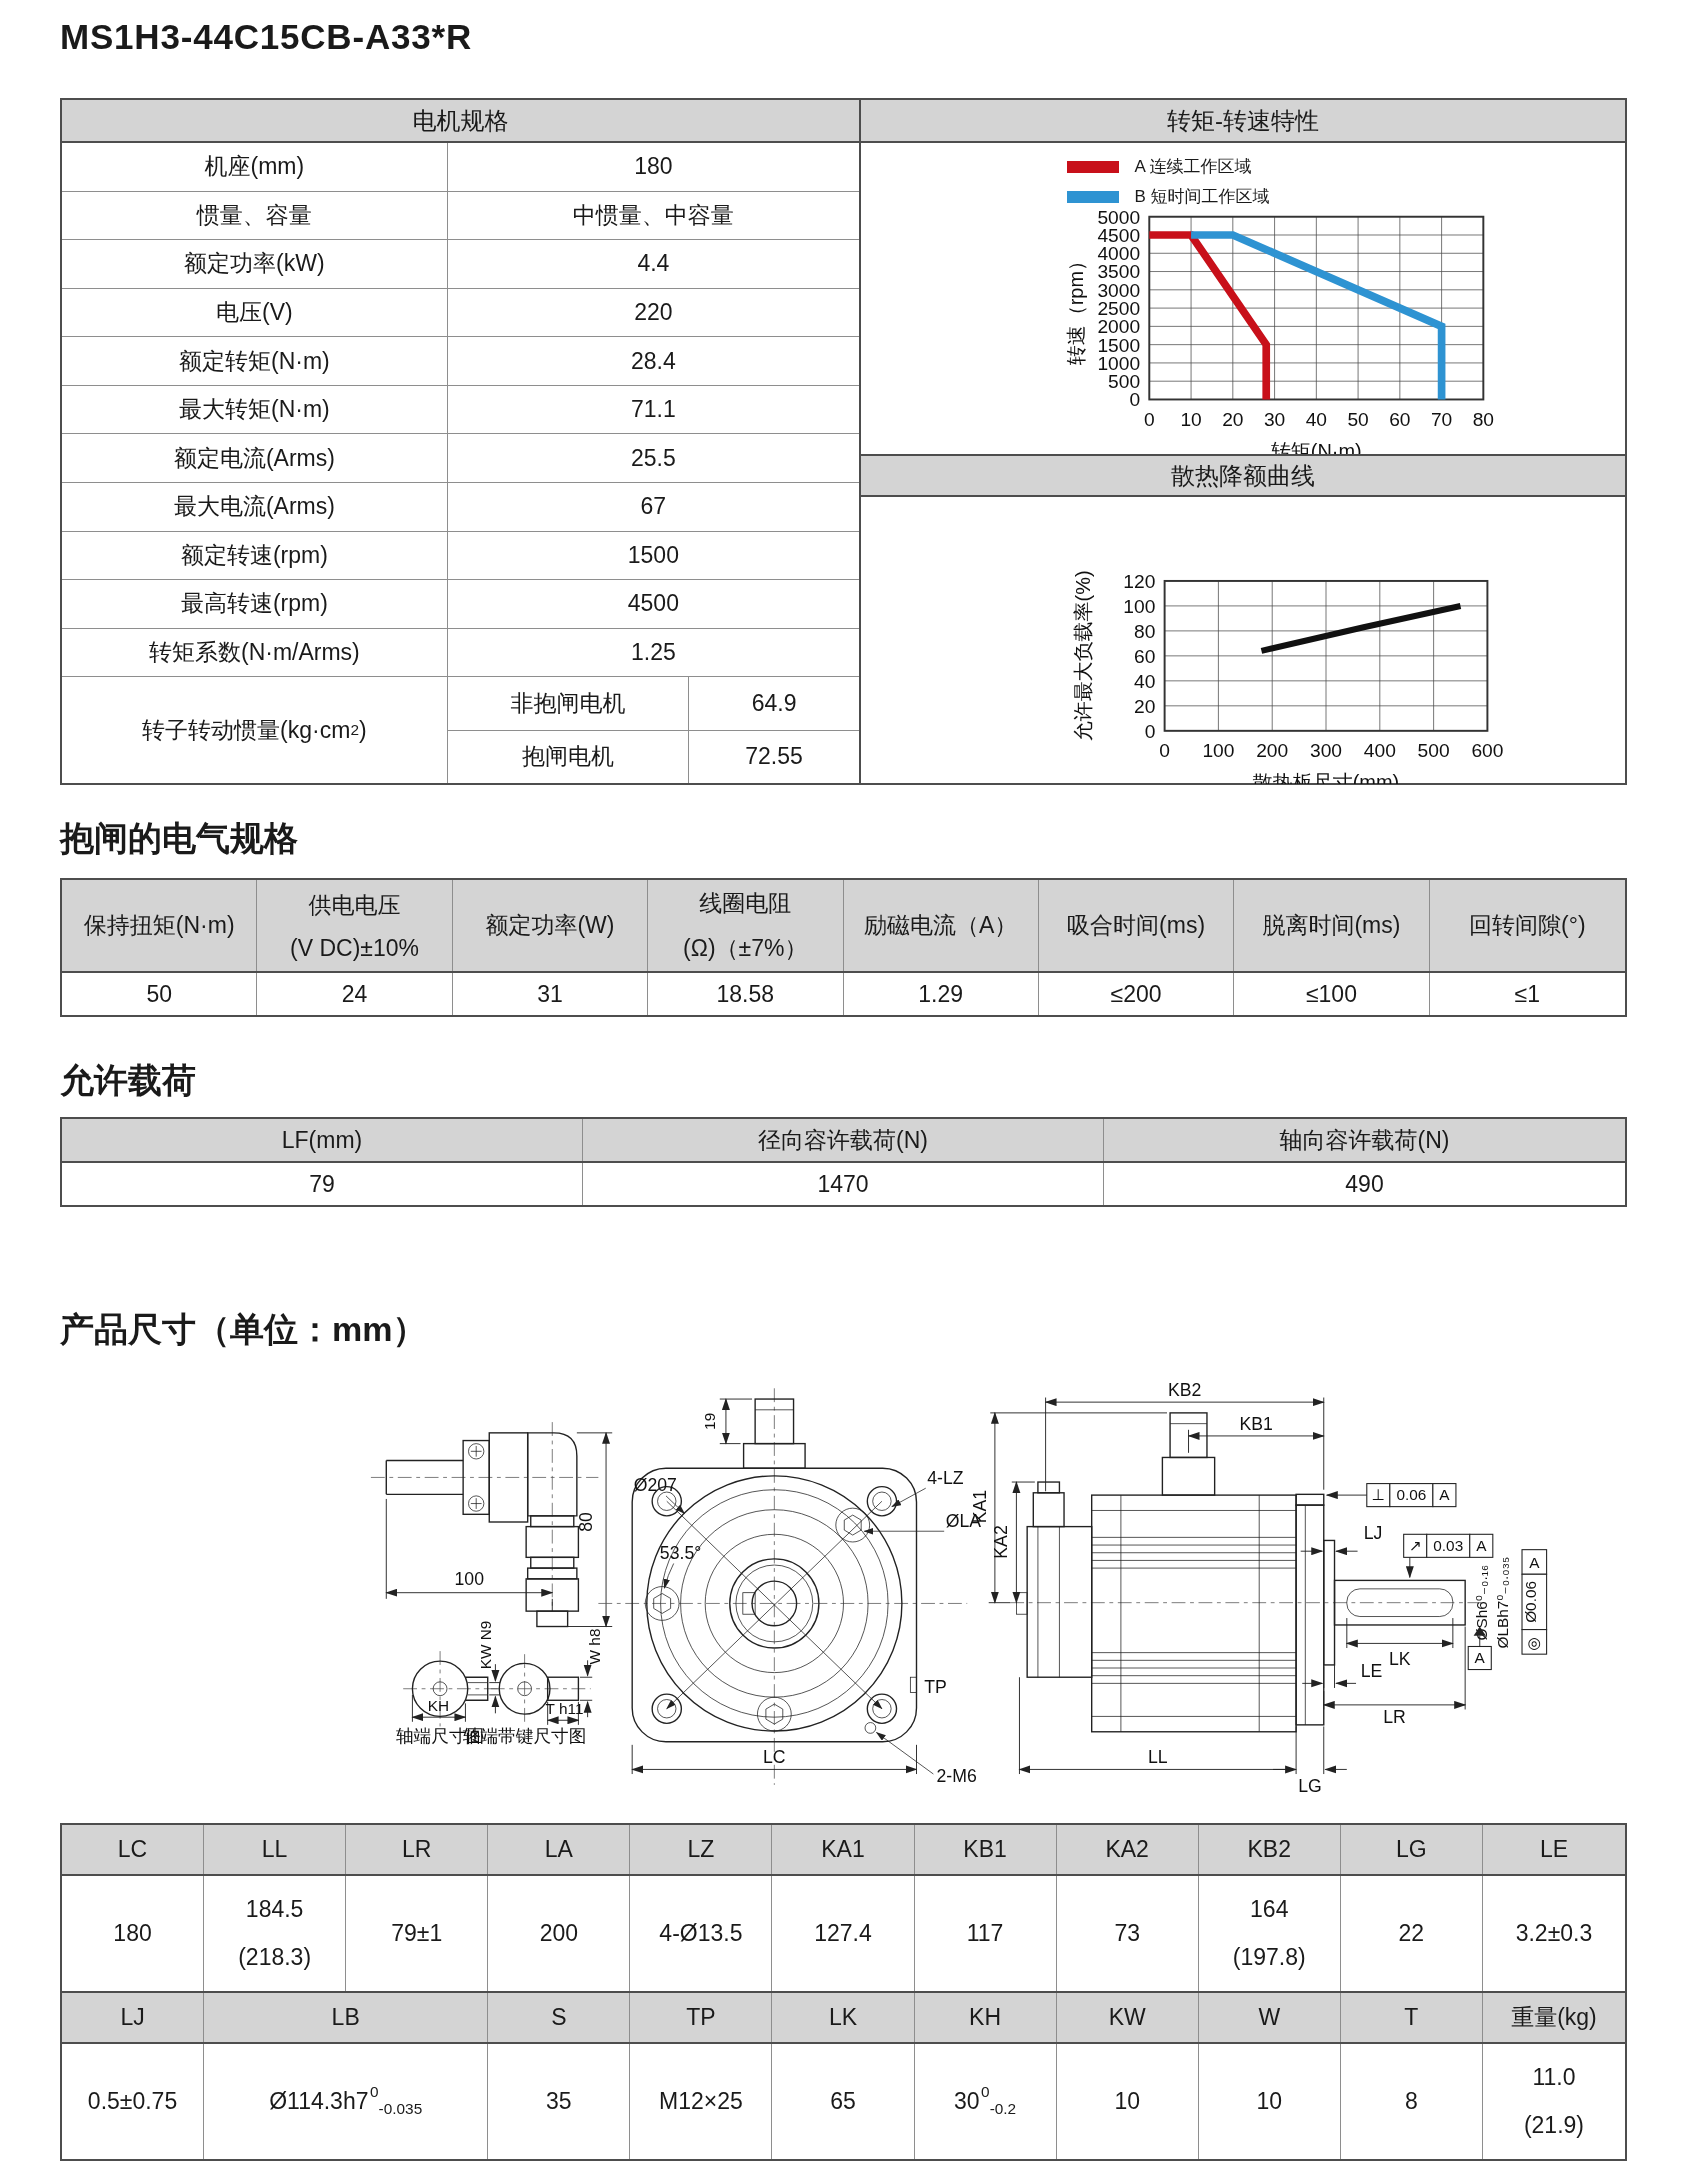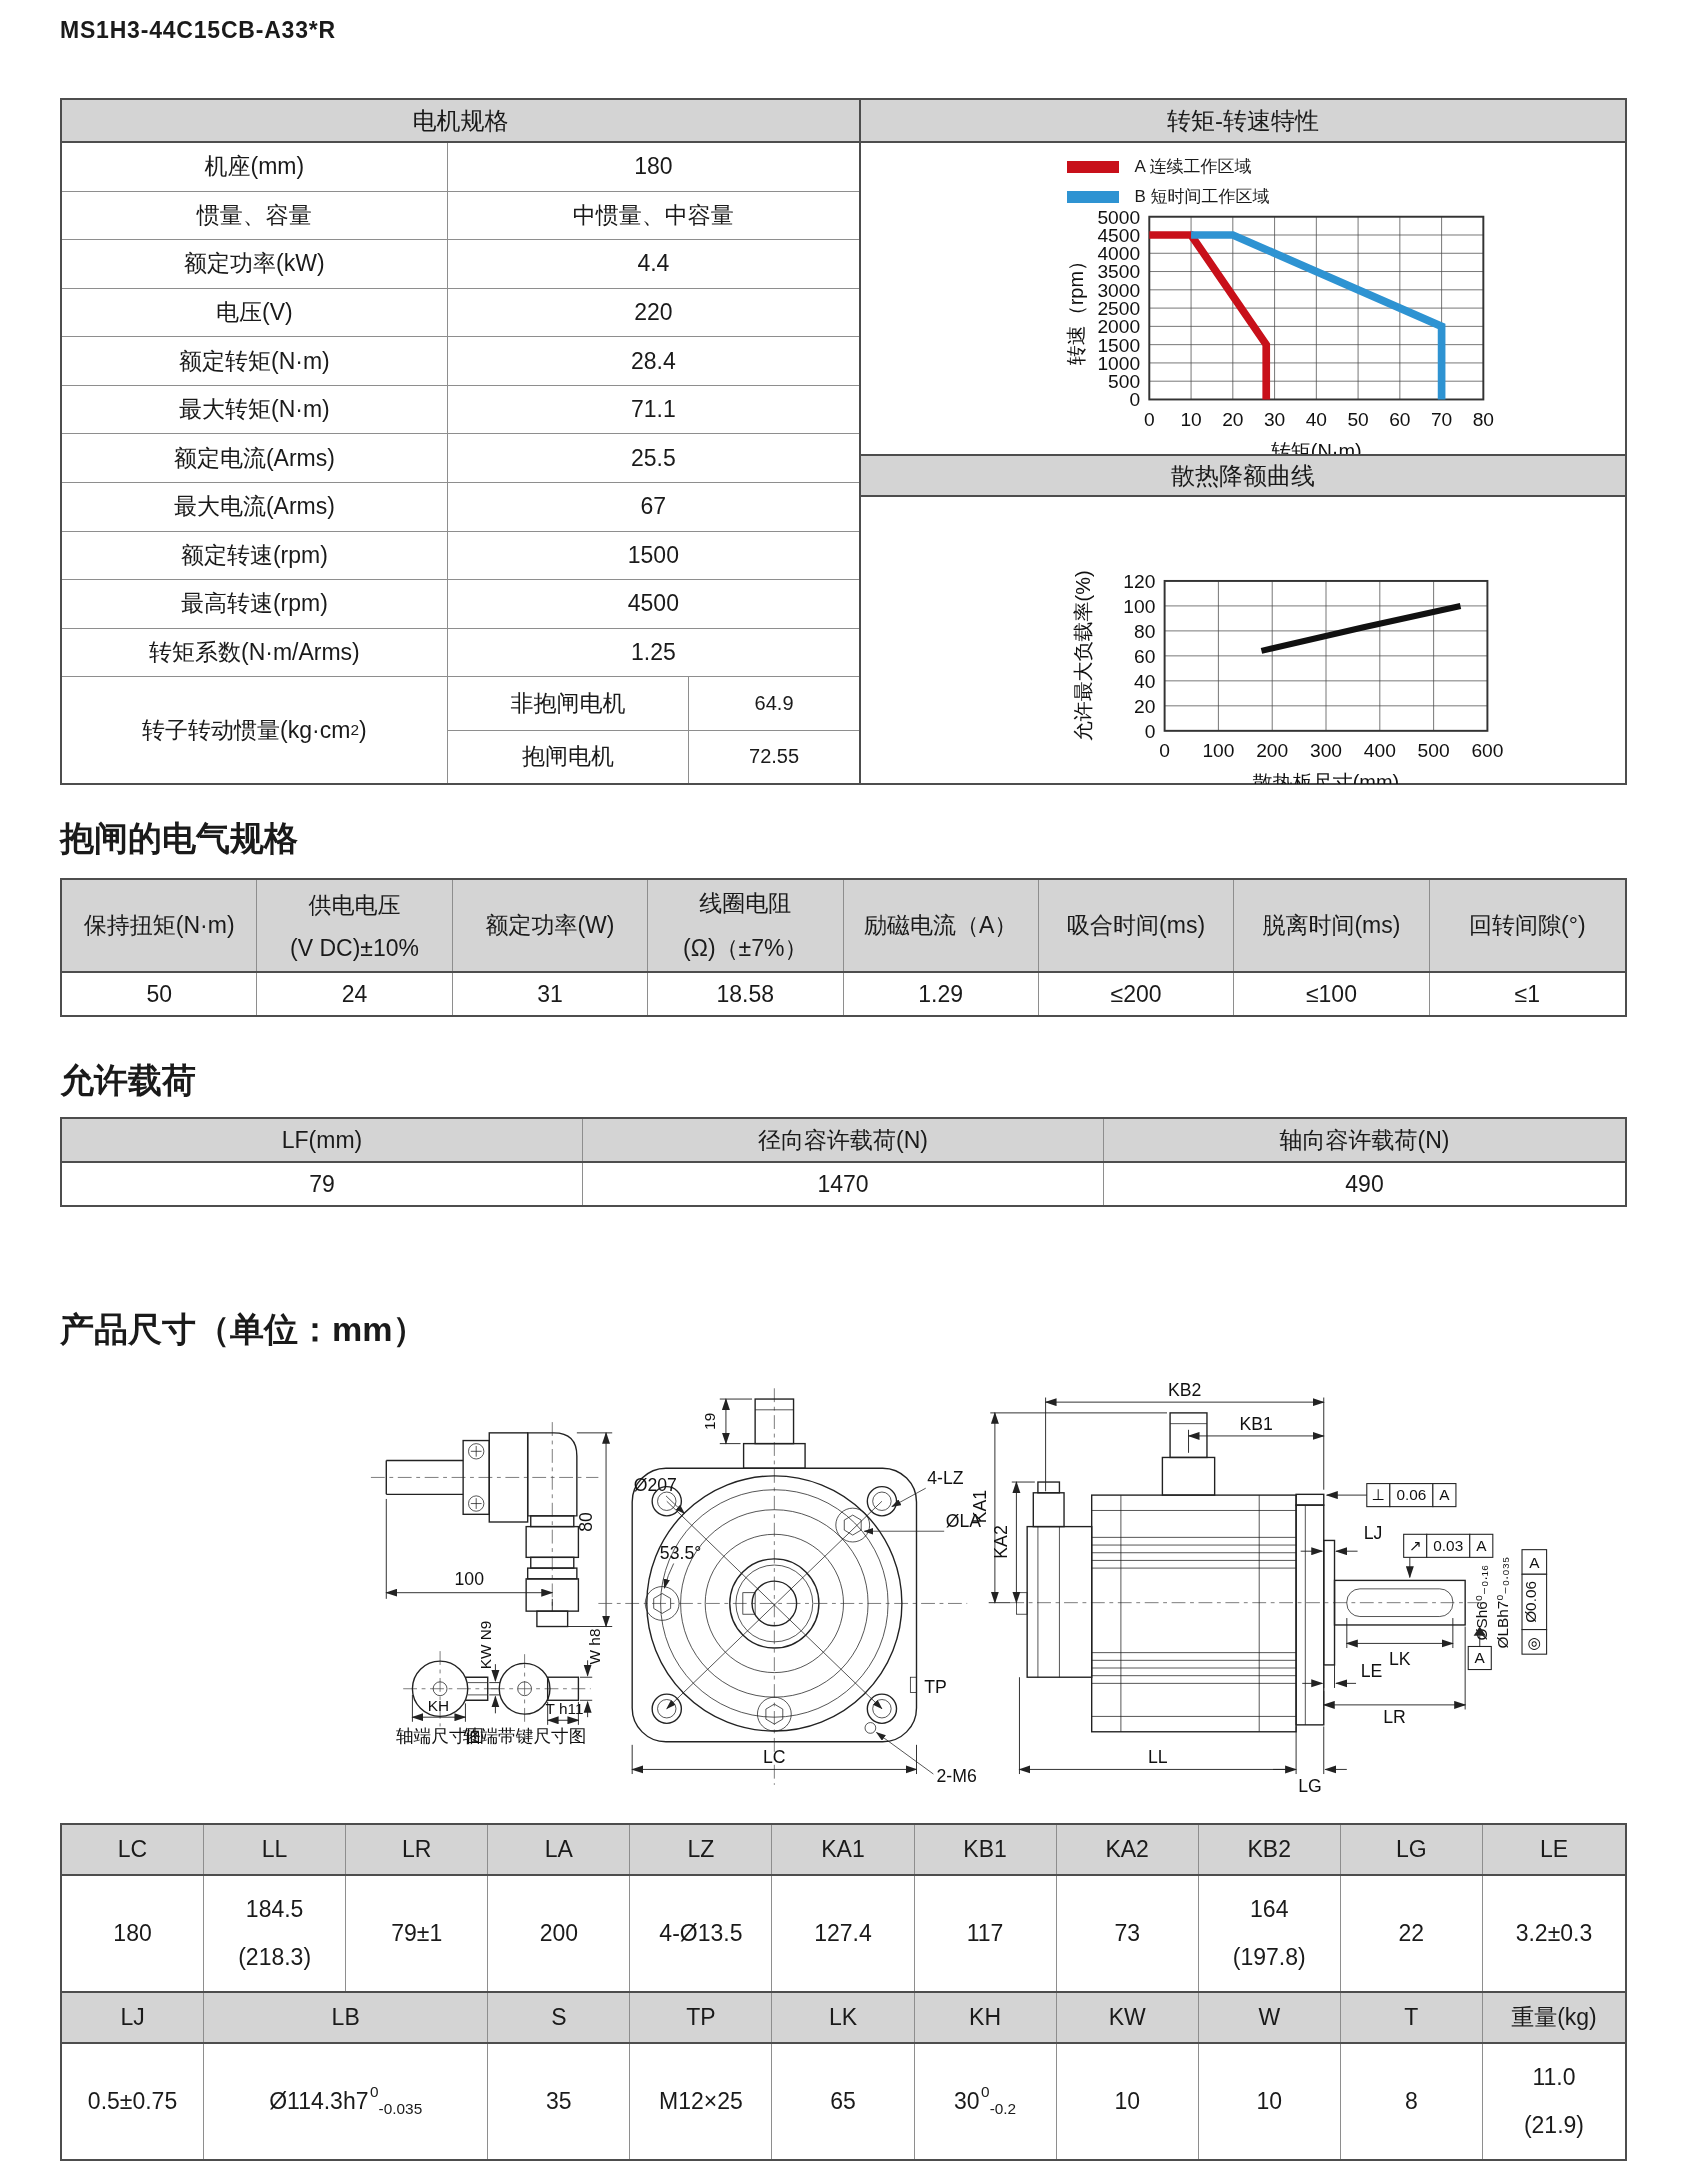--- a/index.html
+++ b/index.html
@@ -1,18 +1,18 @@
 <!DOCTYPE html>
 <html style="font-size:12.3px"><head>
 <meta charset="utf-8">
 <style>
   html,body{margin:0;padding:0;background:#fff;}
   .page{position:relative;width:1685px;height:2183px;background:#ffffff;overflow:hidden;
         font-family:"Liberation Sans","DejaVu Sans",sans-serif;color:#1a1a1a;}
-  .page-title{position:absolute;left:60px;top:17px;font-size:23px;font-weight:bold;margin:0;letter-spacing:0.8px;}
+  .page-title{position:absolute;left:60px;top:17px;font-size:35px;font-weight:bold;margin:0;letter-spacing:0.8px;}
   .sec-title{position:absolute;left:60px;font-size:34px;font-weight:bold;margin:0;}
 
   
   .spec{position:absolute;left:60px;top:98px;width:1567px;height:687px;border:2.3px solid #4d4d4d;
         display:flex;box-sizing:border-box;}
   .spec-left{width:801px;border-right:2.3px solid #4d4d4d;display:flex;flex-direction:column;box-sizing:border-box;}
   .gray-h{background:#d4d4d4;display:flex;align-items:center;justify-content:center;
           font-size:24px;border-bottom:2.3px solid #4d4d4d;box-sizing:border-box;flex:none;height:43px;}
   .spec-body{flex:1;display:flex;flex-direction:column;}
   .spec-row{flex:1;display:flex;border-bottom:0.8px solid #8e8e8e;box-sizing:border-box;}
@@ -20,21 +20,21 @@
                  border-right:0.8px solid #8e8e8e;box-sizing:border-box;text-align:center;}
   .spec-row .val{flex:1;display:flex;align-items:center;justify-content:center;font-size:23px;}
   .spec-row-inertia{flex:2.22;display:flex;box-sizing:border-box;}
   .spec-row-inertia .lbl{width:48.4%;display:flex;align-items:center;justify-content:center;font-size:23px;
                  border-right:0.8px solid #8e8e8e;box-sizing:border-box;}
   .sub-wrap{flex:1;display:flex;flex-direction:column;}
   .sub-row{flex:1;display:flex;border-bottom:0.8px solid #8e8e8e;box-sizing:border-box;}
   .sub-row.last{border-bottom:none;}
   .sub-row .slbl{width:58.7%;display:flex;align-items:center;justify-content:center;font-size:23px;
                  border-right:0.8px solid #8e8e8e;box-sizing:border-box;}
-  .sub-row .sval{flex:1;display:flex;align-items:center;justify-content:center;font-size:20px;}
+  .sub-row .sval{flex:1;display:flex;align-items:center;justify-content:center;font-size:23px;}
   sup.u2{font-size:15.4px;}
   .spec-right{flex:1;display:flex;flex-direction:column;}
   .chart-box{position:relative;flex:none;}
   .gray-h.mid{border-top:2.3px solid #4d4d4d;}
   .legend{position:absolute;left:206px;top:12.3px;}
   .legend-item{display:flex;align-items:center;margin-bottom:7px;}
   .legend-swatch{width:52px;height:11.5px;margin-right:15.4px;flex:none;}
   .legend-label{font-size:17px;white-space:nowrap;}
   svg text.tick{font-size:25px;fill:#111;}
   svg text.axis{font-size:26px;fill:#111;}

